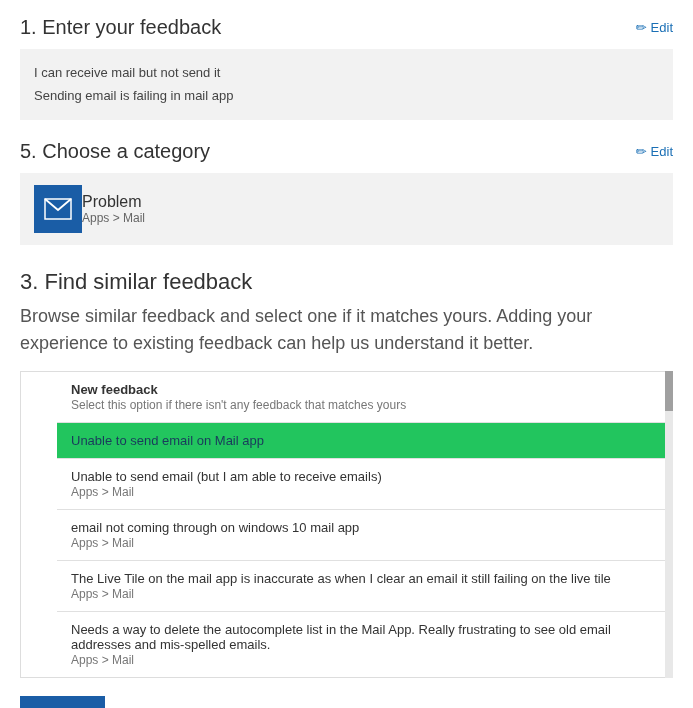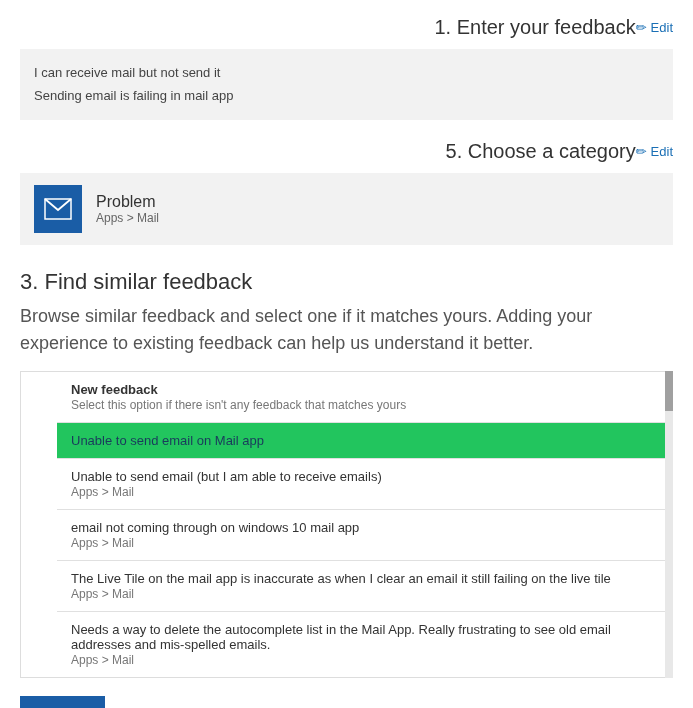--- a/index.html
+++ b/index.html
@@ -8,21 +8,21 @@
       background: #fff;
       color: #333;
       width: 693px;
       min-height: 708px;
       padding: 16px 20px;
       font-size: 14px;
     }
     .section-header {
       display: flex;
       align-items: center;
-      justify-content: flex-end;
+      justify-content: space-between;
       margin-bottom: 10px;
     }
     .section-title {
       font-size: 20px;
       font-weight: 300;
       color: #333;
     }
     .edit-link {
       color: #1a6fb5;
       font-size: 13px;
@@ -45,21 +45,20 @@
       font-size: 13px;
       color: #444;
       line-height: 1.8;
     }
     .category-box {
       background: #f2f2f2;
       padding: 12px 14px;
       margin-bottom: 24px;
       display: flex;
       align-items: center;
-      gap: 14px;
     }
     .category-icon {
       width: 48px;
       height: 48px;
       background: #1a5da6;
       display: flex;
       align-items: center;
       justify-content: center;
       flex-shrink: 0;
     }

